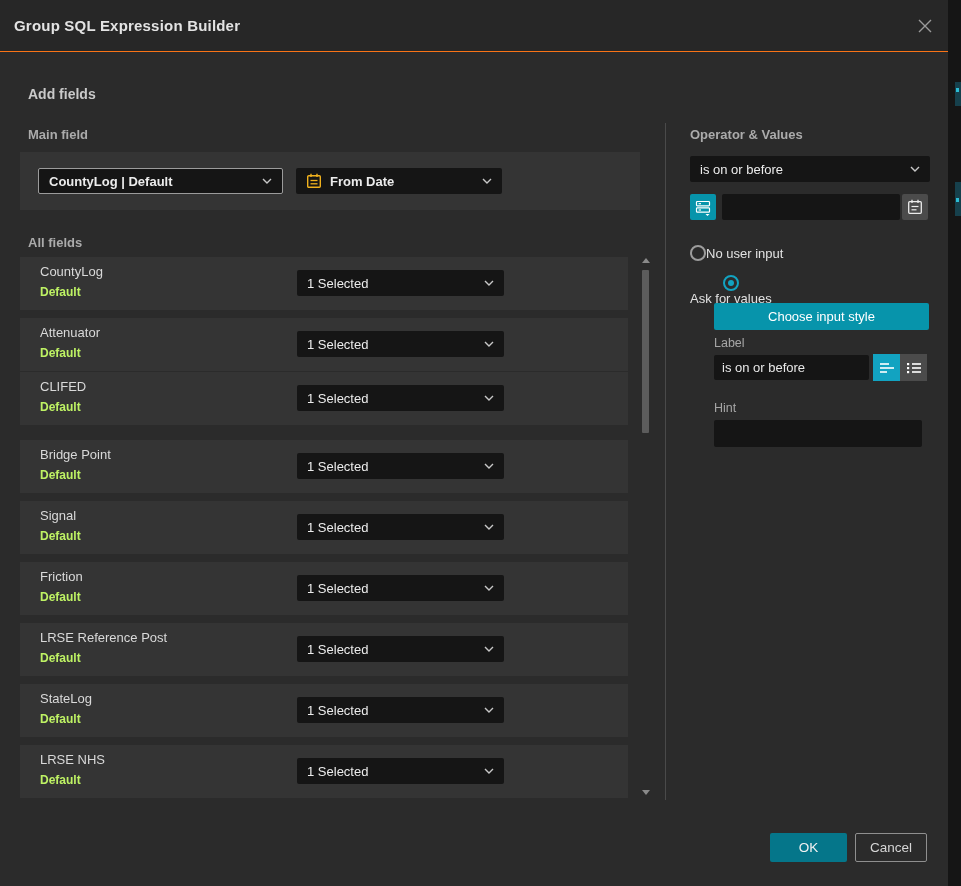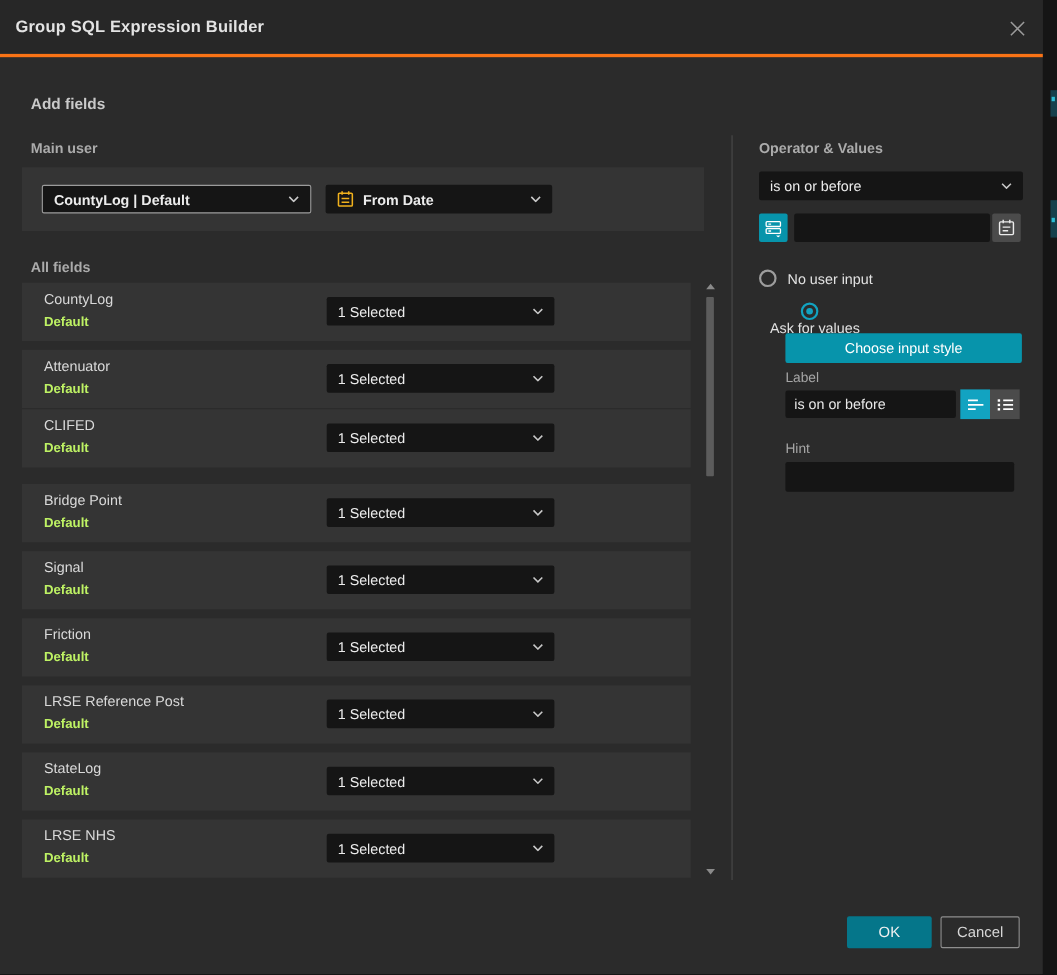--- a/index.html
+++ b/index.html
@@ -11,21 +11,21 @@
   }
   
   .bg-strip { position:absolute; right:0; top:0; width:13px; height:886px; background:#151515; }
   .bg-teal-seg { position:absolute; right:0; width:6px; background:#16404c; }
   .bg-teal-dash { position:absolute; right:2px; width:3px; height:4px; background:#2bbcd4; }
 
   
   .dialog { position:absolute; left:0; top:0; width:948px; height:886px; background:#2b2b2b; }
   .titlebar {
     position:absolute; left:0; top:0; width:100%; height:52px;
-    background:#272727; border-bottom:3px solid #f97316;
+    background:#272727; border-bottom:1px solid #f97316;
     display:flex; align-items:center;
   }
   .title { margin-left:14px; font-size:15px; font-weight:600; color:#e3e3e3; letter-spacing:.2px; }
   .close-btn {
     position:absolute; right:6px; top:9px; width:34px; height:34px;
     display:flex; align-items:center; justify-content:center; cursor:pointer;
   }
 
   .h-add { position:absolute; left:28px; top:86px; font-size:14px; font-weight:bold; color:#c9c9c9; }
   .h-sub { position:absolute; font-size:13px; font-weight:bold; color:#ababab; }
@@ -66,21 +66,21 @@
     color:#e8e8e8; font-size:13px; padding:0 8px; font-family:"Liberation Sans", sans-serif;
     outline:none;
   }
   .radio-row { position:absolute; left:690px; display:flex; align-items:center; cursor:pointer; }
   .radio-circle { width:16px; height:16px; border-radius:50%; border:2px solid #9d9d9d; flex:0 0 auto; position:relative; }
   .radio-circle.checked { border-color:var(--accent-bright); }
   .radio-circle.checked::after {
     content:""; position:absolute; left:3px; top:3px; width:6px; height:6px;
     border-radius:50%; background:var(--accent-bright);
   }
-  .radio-label { margin-left:10px; font-size:13px; color:#e2e2e2; }
+  .radio-label { font-size:13px; color:#e2e2e2; }
 
   .primary-btn {
     position:absolute; background:var(--accent); color:#fff; border:none; border-radius:2px;
     font-size:13px; font-family:"Liberation Sans", sans-serif; cursor:pointer;
     display:flex; align-items:center; justify-content:center;
   }
   .caption { position:absolute; font-size:12.5px; color:#a6a6a6; }
 
   .toggle { position:absolute; width:27px; height:27px; display:flex; align-items:center; justify-content:center; cursor:pointer; }
   .toggle.on { background:var(--accent-bright); }
@@ -114,21 +114,21 @@
     <div class="titlebar">
       <span class="title">Group SQL Expression Builder</span>
       <span class="close-btn">
         <svg width="18" height="18" viewBox="0 0 18 18">
           <path d="M3 3 L15 15 M15 3 L3 15" stroke="#9a9a9a" stroke-width="1.4" fill="none"></path>
         </svg>
       </span>
     </div>
 
     <div class="h-add">Add fields</div>
-    <div class="h-sub" style="left:28px; top:127px;">Main user</div>
+    <div class="h-sub" style="left:28px; top:127px;">Main field</div>
     <div class="h-sub" style="left:28px; top:235px;">All fields</div>
     <div class="h-sub" style="left:690px; top:127px;">Operator &amp; Values</div>
 
     <div class="panel" style="left:20px; top:152px; width:620px; height:58px;font-weight:bold;">
       <div class="select bordered" style="left:18px; top:16px; width:245px;">
         <span class="sel-label">CountyLog | Default</span>
         <span class="sel-chevron">
           <svg width="10" height="6" viewBox="0 0 10 6">
               <path d="M1 1 L5 5 L9 1" stroke="#c8c8c8" stroke-width="1.4" fill="none"></path>
             </svg>

